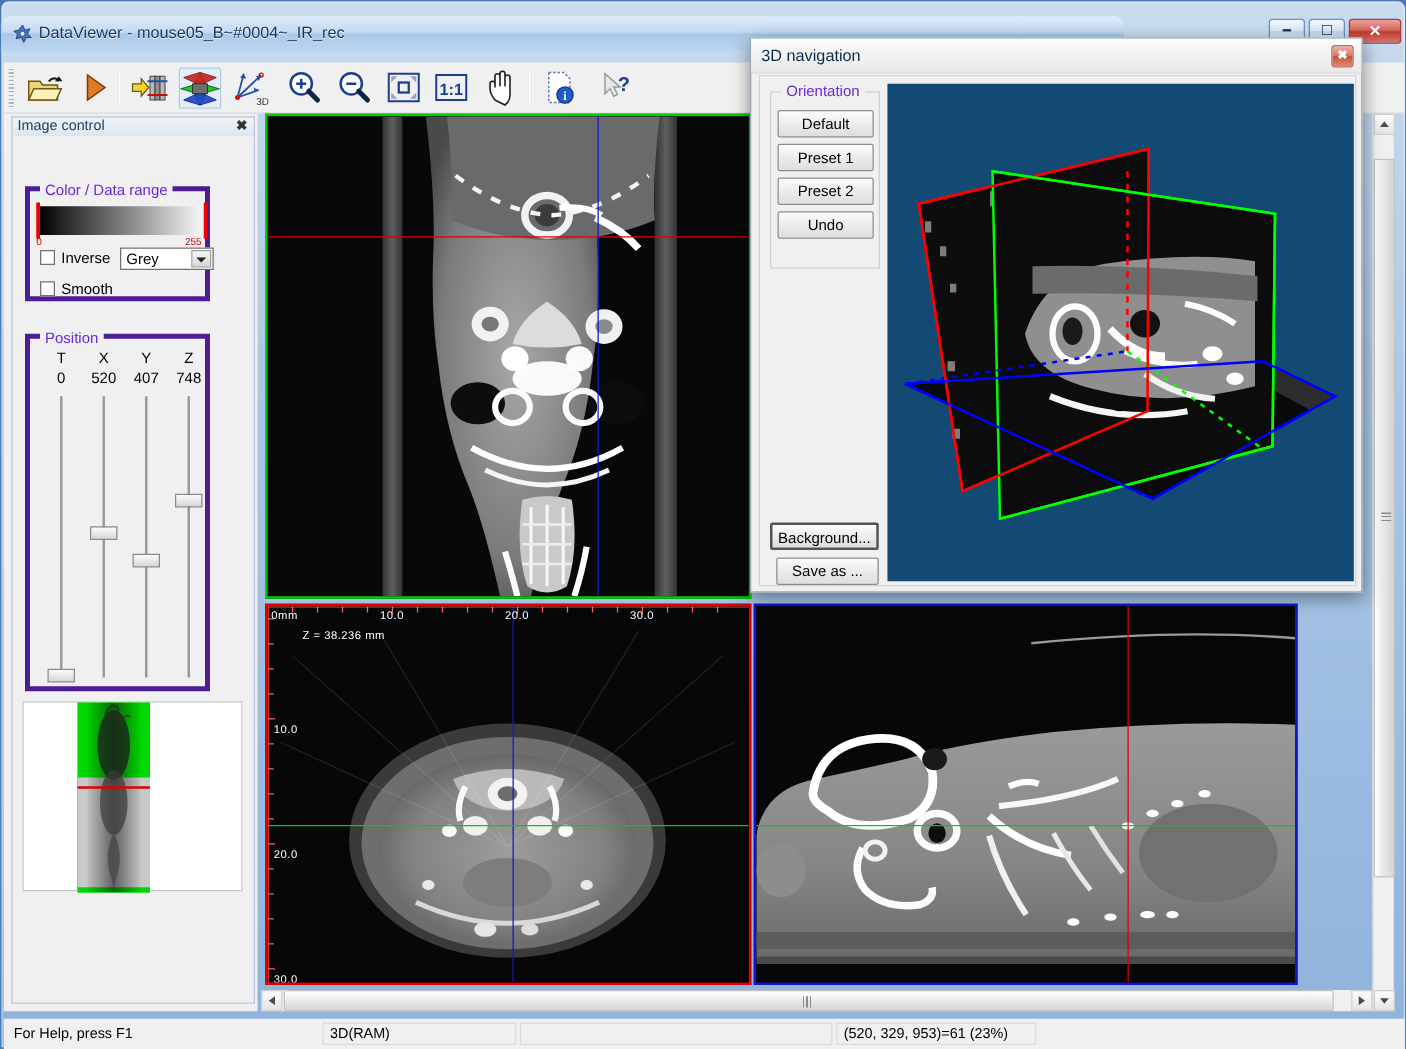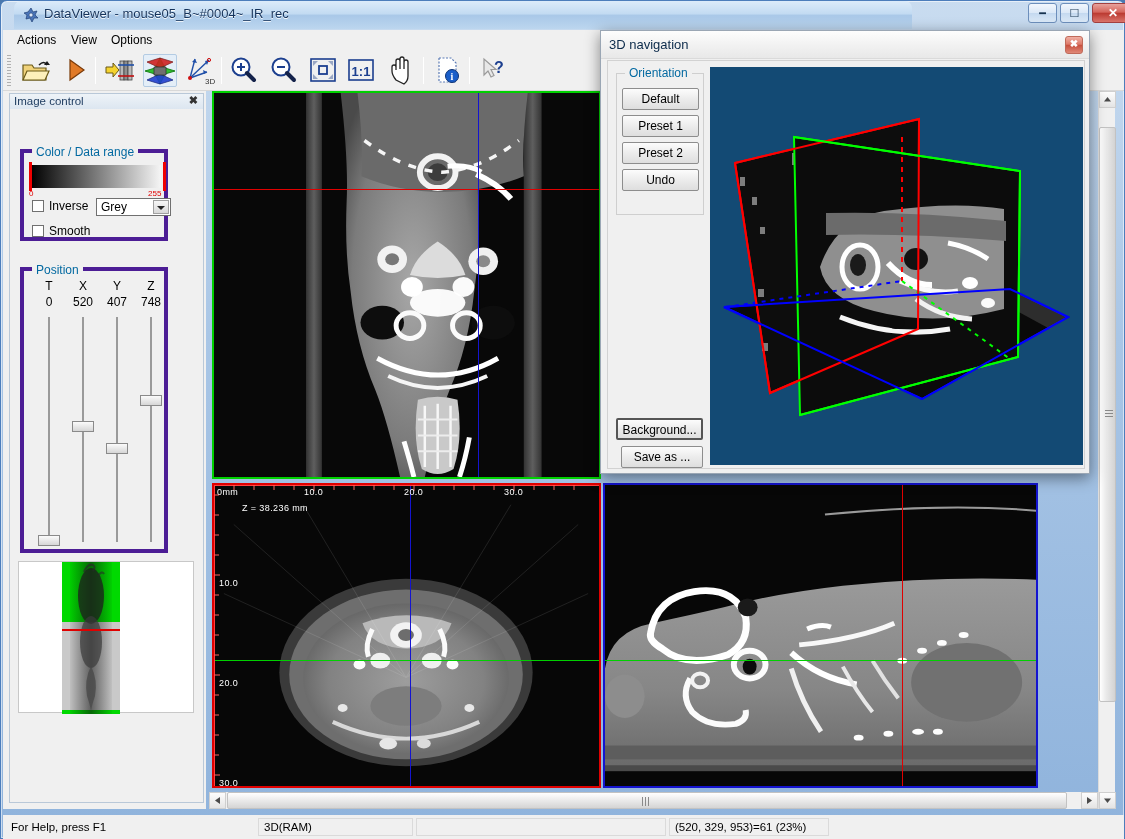--- a/index.html
+++ b/index.html
@@ -16,24 +16,23 @@
   #app-window {
     position: absolute; left: 0; top: 0; width: 1125px; height: 839px;
     background: linear-gradient(to bottom, #c9dcf0 0%, #a9c6e6 40%, #8fb3dc 100%);
     border: 1px solid #4c7dbb;
     border-radius: 7px 7px 0 0;
     box-shadow: inset 0 0 0 1px rgba(255,255,255,0.55);
   }
 
   
   #titlebar {
-    position: absolute; left: 0; top: 0; width: 898px; height: 28px;
+    position: absolute; left: 0; top: 12px; width: 898px; height: 28px;
     border-radius: 7px 7px 0 0;
     background: linear-gradient(to bottom, #dcebfa 0%, #c3dbf2 45%, #a9c8e8 52%, #bcd6ef 100%);
-    margin-left: 13px;
   }
   #title-icon {
     position: absolute; left: 9px; top: 6px; width: 16px; height: 16px;
   }
   #title-text {
     position: absolute; left: 30px; top: 5px;
     font-size: 13px; color: #16335b;
     text-shadow: 0 1px 0 rgba(255,255,255,0.9);
     white-space: nowrap;
   }
@@ -111,21 +110,21 @@
     background: #f0f0f0; border: 1px solid #b9c8d8; border-top: none;
   }
 
   .groupbox {
     position: absolute;
     border: 4px solid #4c1d95;
     background: transparent;
   }
   .groupbox > .gb-title {
     position: absolute; top: -8px; left: 8px;
-    background: #f0f0f0; padding: 0 4px; font-size: 12px; color: #0369a1;
+    background: #f0f0f0; padding: 0 4px; font-size: 12px; color: #6d28d9;
     white-space: nowrap;
   }
 
   
   #gb-color { left: 10px; top: 40px; width: 148px; height: 92px; }
   #colorbar {
     position: absolute; left: 7px; top: 12px; width: 130px; height: 23px;
     background: linear-gradient(to right, #000000 0%, #f5f5f5 100%);
     border: none;
   }
@@ -342,25 +341,20 @@
       <div class="glyph">━</div>
     </div>
     <div class="win-btn" id="btn-max">
       <div class="glyph">☐</div>
     </div>
     <div class="win-btn" id="btn-close">
       <div class="glyph">✕</div>
     </div>
   </div>
 
-  <div id="menubar">
-    <div class="menu-item" style="left:8px"><span>Actions</span></div>
-    <div class="menu-item" style="left:62px"><span>View</span></div>
-    <div class="menu-item" style="left:102px"><span>Options</span></div>
-  </div>
 
   <div id="toolbar">
     <div id="tb-grip"></div>
 
     <div class="tb-btn" style="left:16px">
       <svg viewBox="0 0 32 32" width="32" height="32">
         <path d="M4 11 h9 l2 3 h12 v12 h-23 z" fill="#f0d27a" stroke="#6b5a18" stroke-width="1.2"></path>
         <path d="M4 26 l4 -9 h22 l-4 9 z" fill="#fdf0bb" stroke="#6b5a18" stroke-width="1.2"></path>
         <path d="M20 11 q5 -5 8 0" fill="none" stroke="#1a1a1a" stroke-width="1.6"></path>
         <polygon points="28,7 31,11 25,11" fill="#1a1a1a"></polygon>

